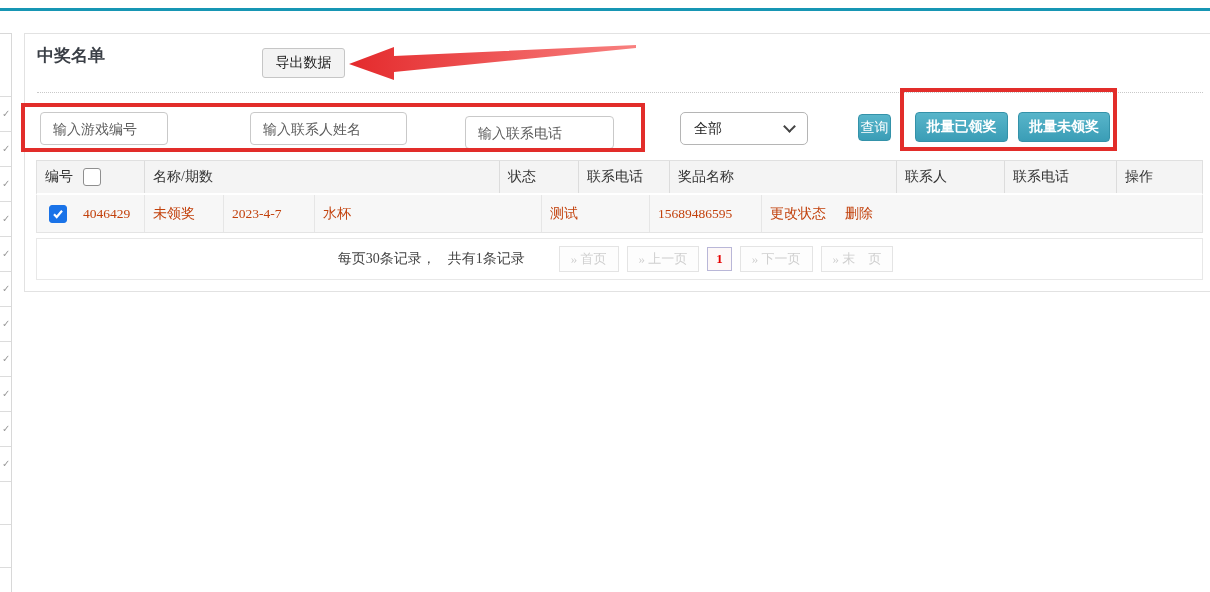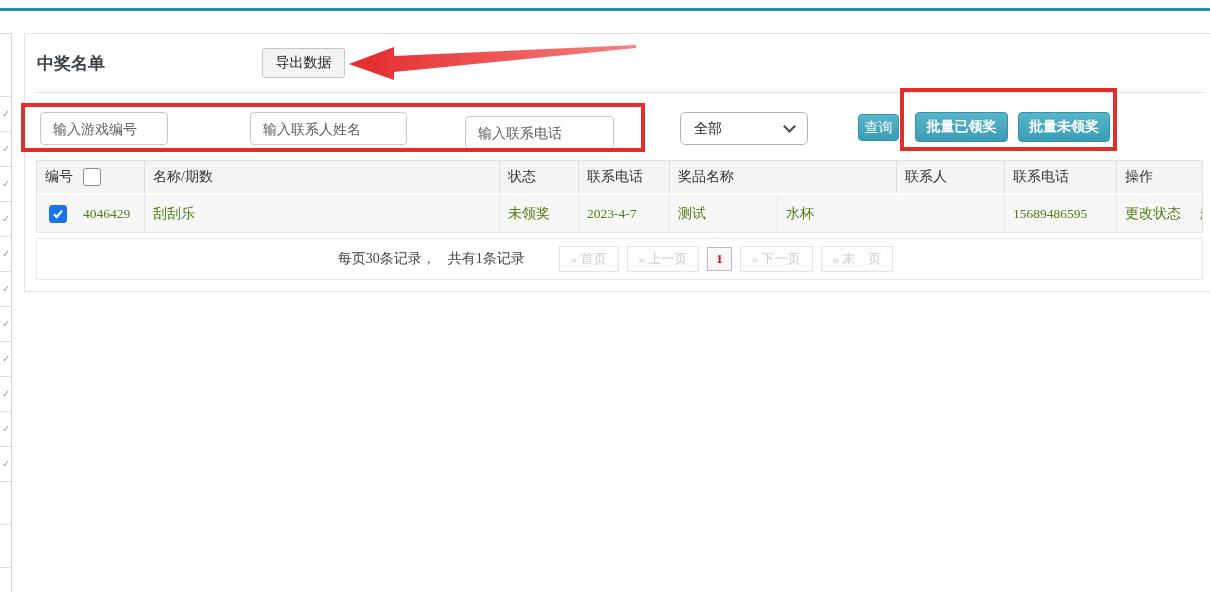--- a/index.html
+++ b/index.html
@@ -15,21 +15,21 @@
   .sidebar { position:absolute; left:0; top:33px; width:12px; height:559px;
     border-top:1px solid #d8d8d8; border-right:1px solid #d8d8d8; box-sizing:border-box; background:#fff; }
   .side-cell { position:relative; border-bottom:1px solid #dcdcdc; }
   .side-check { position:absolute; left:2px; top:50%; transform:translateY(-50%);
     font-size:10px; line-height:10px; color:#9a9a9a; }
 
   
   .panel { position:absolute; left:24px; top:33px; width:1189px; height:259px;
     background:#fff; border:1px solid #e2e2e2; box-sizing:border-box; }
 
-  .page-title { position:absolute; left:37px; top:52px; font-size:17px; font-weight:bold; color:#3a3f46; }
+  .page-title { position:absolute; left:37px; top:44px; font-size:17px; font-weight:bold; color:#3a3f46; }
 
   .export-btn { position:absolute; left:262px; top:48px; width:83px; height:30px;
     background:#f3f3f3; border:1px solid #c6c6c6; border-radius:3px;
     font-size:14px; color:#222; font-family:"Liberation Serif", serif; cursor:pointer; }
 
   .dotted-sep { position:absolute; left:37px; top:92px; width:1166px; height:0; border-top:1px dotted #c9c9c9; }
 
   
   .flt { position:absolute; height:33px; border:1px solid #c9c9c9; border-radius:4px;
     box-sizing:border-box; padding:0 12px; font-size:14px; color:#333; background:#fff;
@@ -41,34 +41,34 @@
 
   .select { position:absolute; left:680px; top:112px; width:128px; height:33px;
     border:1px solid #b5b5b5; border-radius:5px; box-sizing:border-box; background:#fff;
     display:flex; align-items:center; padding:0 13px; font-size:14px; color:#222; cursor:default; }
   .chev { margin-left:auto; width:7px; height:7px; border-right:2px solid #444; border-bottom:2px solid #444;
     transform:rotate(45deg); margin-top:-4px; }
 
   .teal-btn { position:absolute; border:1px solid #3492a9; border-radius:4px;
     background:linear-gradient(#58b5ca,#3a9db6); color:#fff; font-size:14px;
     text-align:center; padding:0; cursor:pointer; font-family:"Liberation Sans", sans-serif; }
-  .query { left:858px;  top:114px; width:41px; height:27px; }
+  .query { left:858px;  top:114px; width:33px; height:27px; }
   .b1    { left:915px;  top:112px; width:93px; height:30px; font-weight:bold; }
   .b2    { left:1018px; top:112px; width:92px; height:30px; font-weight:bold; }
 
   
   .table { position:absolute; left:36px; top:160px; width:1167px; font-family:"Liberation Serif", serif; }
   .thead { display:flex; height:35px; background:#f4f4f4; border:1px solid #e0e0e0;
     border-bottom:2px solid #fff; box-sizing:border-box; }
   .trow  { display:flex; height:38px; background:#f7f7f7; border:1px solid #e4e4e4;
     border-top:none; box-sizing:border-box; }
   .th, .td { box-sizing:border-box; padding:0 8px; display:flex; align-items:center;
     font-size:14px; overflow:hidden; white-space:nowrap; }
   .th { border-right:1px solid #dcdcdc; color:#333; }
-  .td { border-right:1px solid #e6e6e6; color:#4d7c0f;font-family:Liberation Serif, serif; }
+  .td { border-right:1px solid #e6e6e6; color:#c2410c;font-family:Liberation Serif, serif; }
   .th:last-child, .td:last-child { border-right:none; }
   .c1 { width:108px;text-align:right; } .c2 { width:355px; } .c3 { width:79px; } .c4 { width:91px; }
   .c5 { width:227px; } .c6 { width:108px; } .c7 { width:112px; } .c8 { flex:1; }
   .td.c1 { padding-left:12px; }
 
   .cb { width:18px; height:18px; border:1px solid #8f8f8f; border-radius:3px;
     background:#fff; box-sizing:border-box; display:flex; align-items:center;
     justify-content:center; flex:none; cursor:pointer; }
   .cb svg { display:none; }
   .cb.checked { background:var(--checkbox_blue,#1a73e8); border-color:var(--checkbox_blue,#1a73e8); }
@@ -183,25 +183,24 @@
     </div>
     <div class="trow">
       <div class="td c1">
         <span class="cb checked">
           <svg width="12" height="12" viewBox="0 0 12 12">
               <path d="M2 6.2l2.7 2.8L10 2.8" stroke="#fff" stroke-width="2.2" fill="none"></path>
             </svg>
         </span>
         <span class="row-id">4046429</span>
       </div>
-      <div class="td c2">刮刮乐</div>
       <div class="td c3">未领奖</div>
       <div class="td c4 digits">2023-4-7</div>
+      <div class="td c5">水杯</div>
       <div class="td c6">测试</div>
-      <div class="td c5">水杯</div>
       <div class="td c7 digits">15689486595</div>
       <div class="td c8">
         <span class="act">更改状态</span>
         <span class="act">删除</span>
       </div>
     </div>
   </div>
 
   <div class="pagebar">
     <span class="ptext">每页30条记录，</span>

